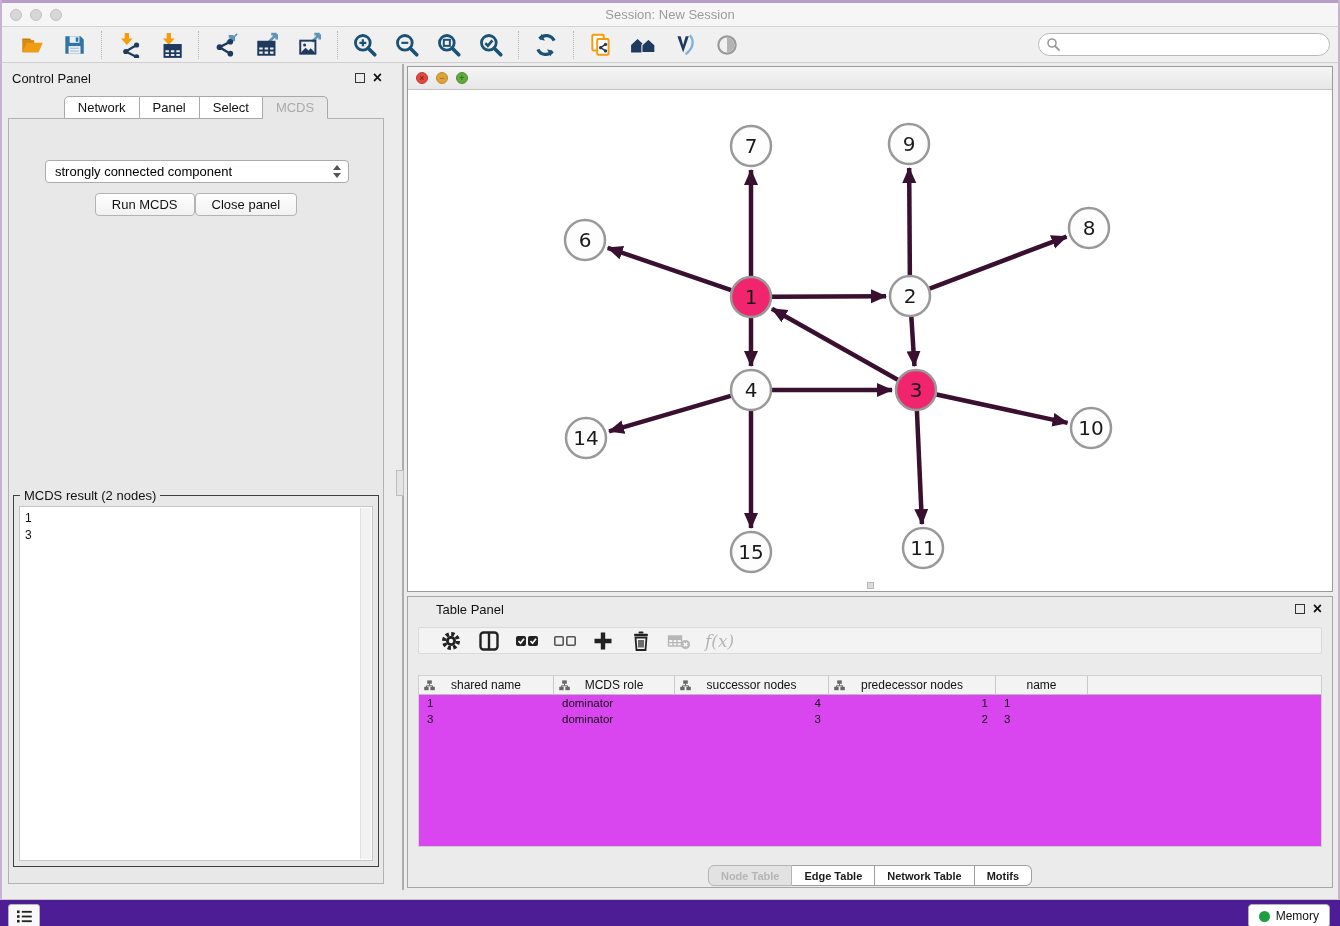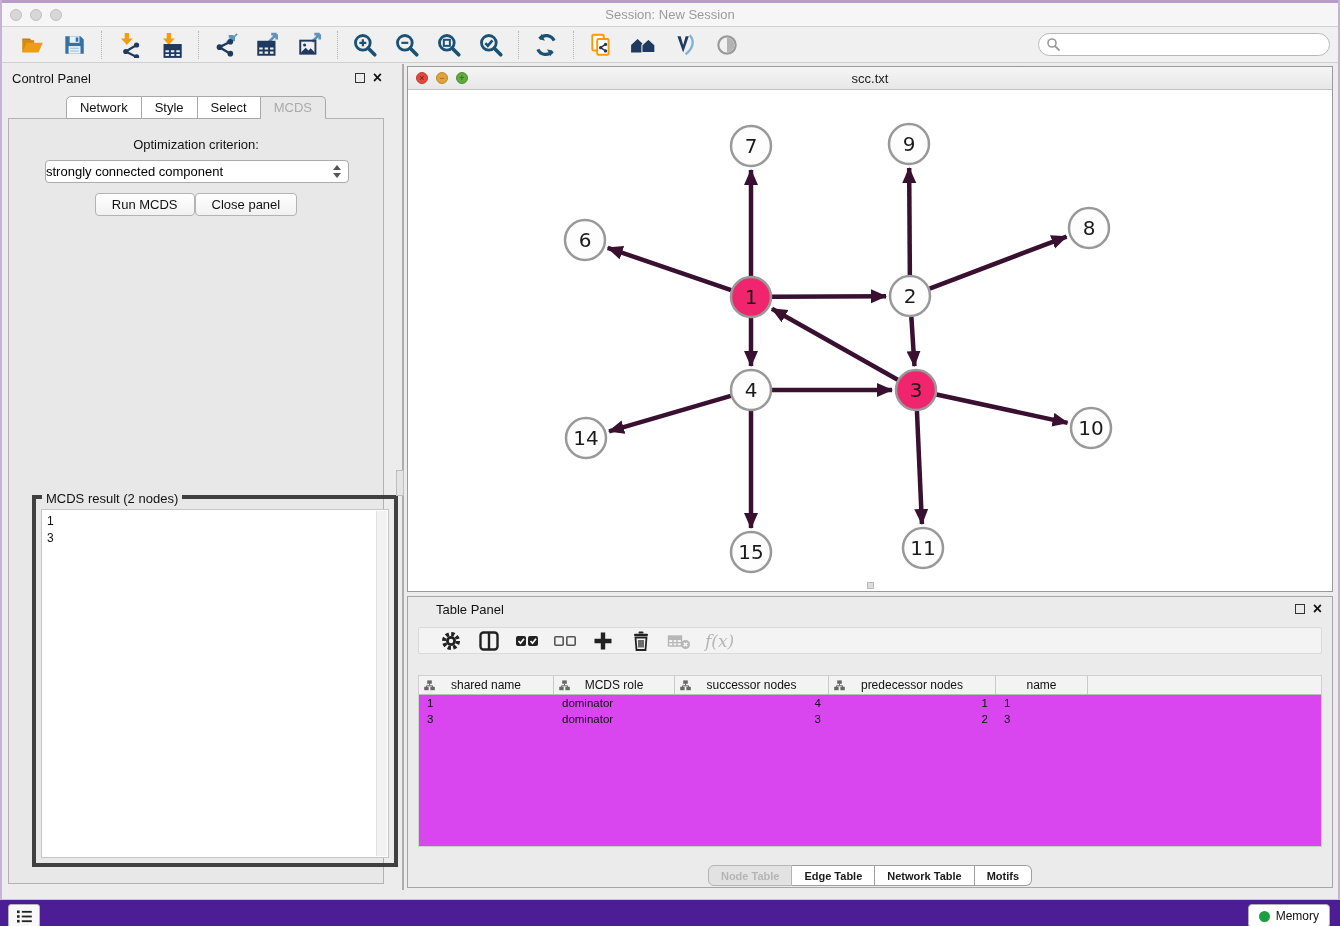--- a/index.html
+++ b/index.html
@@ -33,28 +33,28 @@
   .float-ic { width:10px; height:10px; border:1.6px solid #333; display:inline-block; }
   .close-ic { font-size:16px; font-weight:bold; color:#111; line-height:10px; }
 
   #cp-tabs { left:0; top:96px; width:392px; height:33px; display:flex; justify-content:center; z-index:3; }
   .cp-tab { height:23px; padding:0 13px; background:#fff; border:1px solid #a8a8a8; border-left-width:0; font-size:13px; display:flex; align-items:center; color:#111; }
   .cp-tab:first-child { border-left-width:1px; border-radius:5px 0 0 0; }
   .cp-tab.sel { background:#e8e8e8; color:#aaa; border-radius:0 5px 0 0; border-bottom-color:#e8e8e8; }
 
   #cp-body { left:8px; top:118px; width:376px; height:766px; background:#e8e8e8; border:1px solid #b2b2b2; }
   #opt-label { position:absolute; top:18px; left:0; right:0; text-align:center; font-size:13px; color:#111; }
-  #criterion-select { position:absolute; left:36px; top:41px; width:304px; height:23px; background:#fff; border:1px solid #ababab; border-radius:4px; display:flex; align-items:center; font-size:13px; }
+  #criterion-select { position:absolute; left:36px; top:41px; width:304px; height:23px; background:#fff; border:1px solid #ababab; border-radius:4px; display:flex; align-items:center; font-size:13px; padding-left:9px; }
   #stepper { position:absolute; right:4px; top:2px; width:15px; height:17px; display:flex; flex-direction:column; align-items:center; justify-content:center; gap:3px; }
   .tri-up { width:0; height:0; border-left:4px solid transparent; border-right:4px solid transparent; border-bottom:5px solid #555; }
   .tri-down { width:0; height:0; border-left:4px solid transparent; border-right:4px solid transparent; border-top:5px solid #555; }
   #cp-buttons { position:absolute; top:74px; left:0; right:0; display:flex; justify-content:center; }
   .btn { height:23px; padding:0 16px; background:linear-gradient(#ffffff,#f1f1f1); border:1px solid #b3b3b3; border-radius:4px; font-size:13px; display:flex; align-items:center; color:#111; }
 
-  #result-group { position:absolute; left:4px; top:376px; width:366px; height:372px; border:4px solid #404040;margin-left:19px; }
+  #result-group { position:absolute; left:4px; top:376px; width:366px; height:372px; border:1px solid #404040; }
   #result-legend { position:absolute; top:-8px; left:6px; background:#e8e8e8; padding:0 4px; font-size:13px; color:#111; }
   #result-area { position:absolute; left:5px; top:10px; right:5px; bottom:5px; background:#fff; border:1px solid #c6c6c6; }
   #result-text { font-size:12px; line-height:17px; padding:3px 5px; white-space:pre; color:#111; font-family:"Liberation Sans",sans-serif; }
   #result-scroll { position:absolute; right:1px; top:1px; bottom:1px; width:11px; background:#f2f2f2; border-left:1px solid #e0e0e0; }
 
   
   #v-divider { left:402px; top:64px; width:2px; height:826px; background:#adadad; }
   #v-handle { left:396px; top:470px; width:8px; height:26px; background:#e4e4e4; border:1px solid #bdbdbd; }
 
   
@@ -260,26 +260,25 @@
 
 <div id="cp-header" class="abs">
   <span id="cp-title">Control Panel</span>
   <span class="panel-btns">
     <span class="float-ic"></span>
     <span class="close-ic">×</span>
   </span>
 </div>
 <div id="cp-tabs" class="abs">
   <span class="cp-tab">Network</span>
-  <span class="cp-tab">Style</span>
+  <span class="cp-tab">Panel</span>
   <span class="cp-tab">Select</span>
   <span class="cp-tab sel">MCDS</span>
 </div>
 <div id="cp-body" class="abs">
-  <div id="opt-label">Optimization criterion:</div>
   <div id="criterion-select">
     <span>strongly connected component</span>
     <span id="stepper">
         <span class="tri-up"></span>
         <span class="tri-down"></span>
       </span>
   </div>
   <div id="cp-buttons">
     <span class="btn">Run MCDS</span>
     <span class="btn">Close panel</span>
@@ -295,21 +294,20 @@
 </div>
 
 <div id="v-divider" class="abs"></div>
 <div id="v-handle" class="abs"></div>
 
 <div id="net-win" class="abs">
   <div id="net-titlebar">
     <span class="traffic tl-red">×</span>
     <span class="traffic tl-yel">−</span>
     <span class="traffic tl-grn">+</span>
-    <span id="net-title">scc.txt</span>
   </div>
   <svg id="net-canvas" viewBox="0 0 924 501">
     <defs>
       <marker id="arrow" markerUnits="userSpaceOnUse" markerWidth="18" markerHeight="16" refX="15" refY="7" orient="auto">
         <path d="M0 0 L16 7 L0 14 Z" fill="#3a1031"></path>
       </marker>
     </defs>
     <g id="edges-layer">
         <line x1="343" y1="186" x2="343" y2="80" stroke="#3a1031" stroke-width="4.5" marker-end="url(#arrow)"></line>
         <line x1="323.13828360996655" y1="200.18001304679575" x2="199.6991044457525" y2="157.79427080366202" stroke="#3a1031" stroke-width="4.5" marker-end="url(#arrow)"></line>

